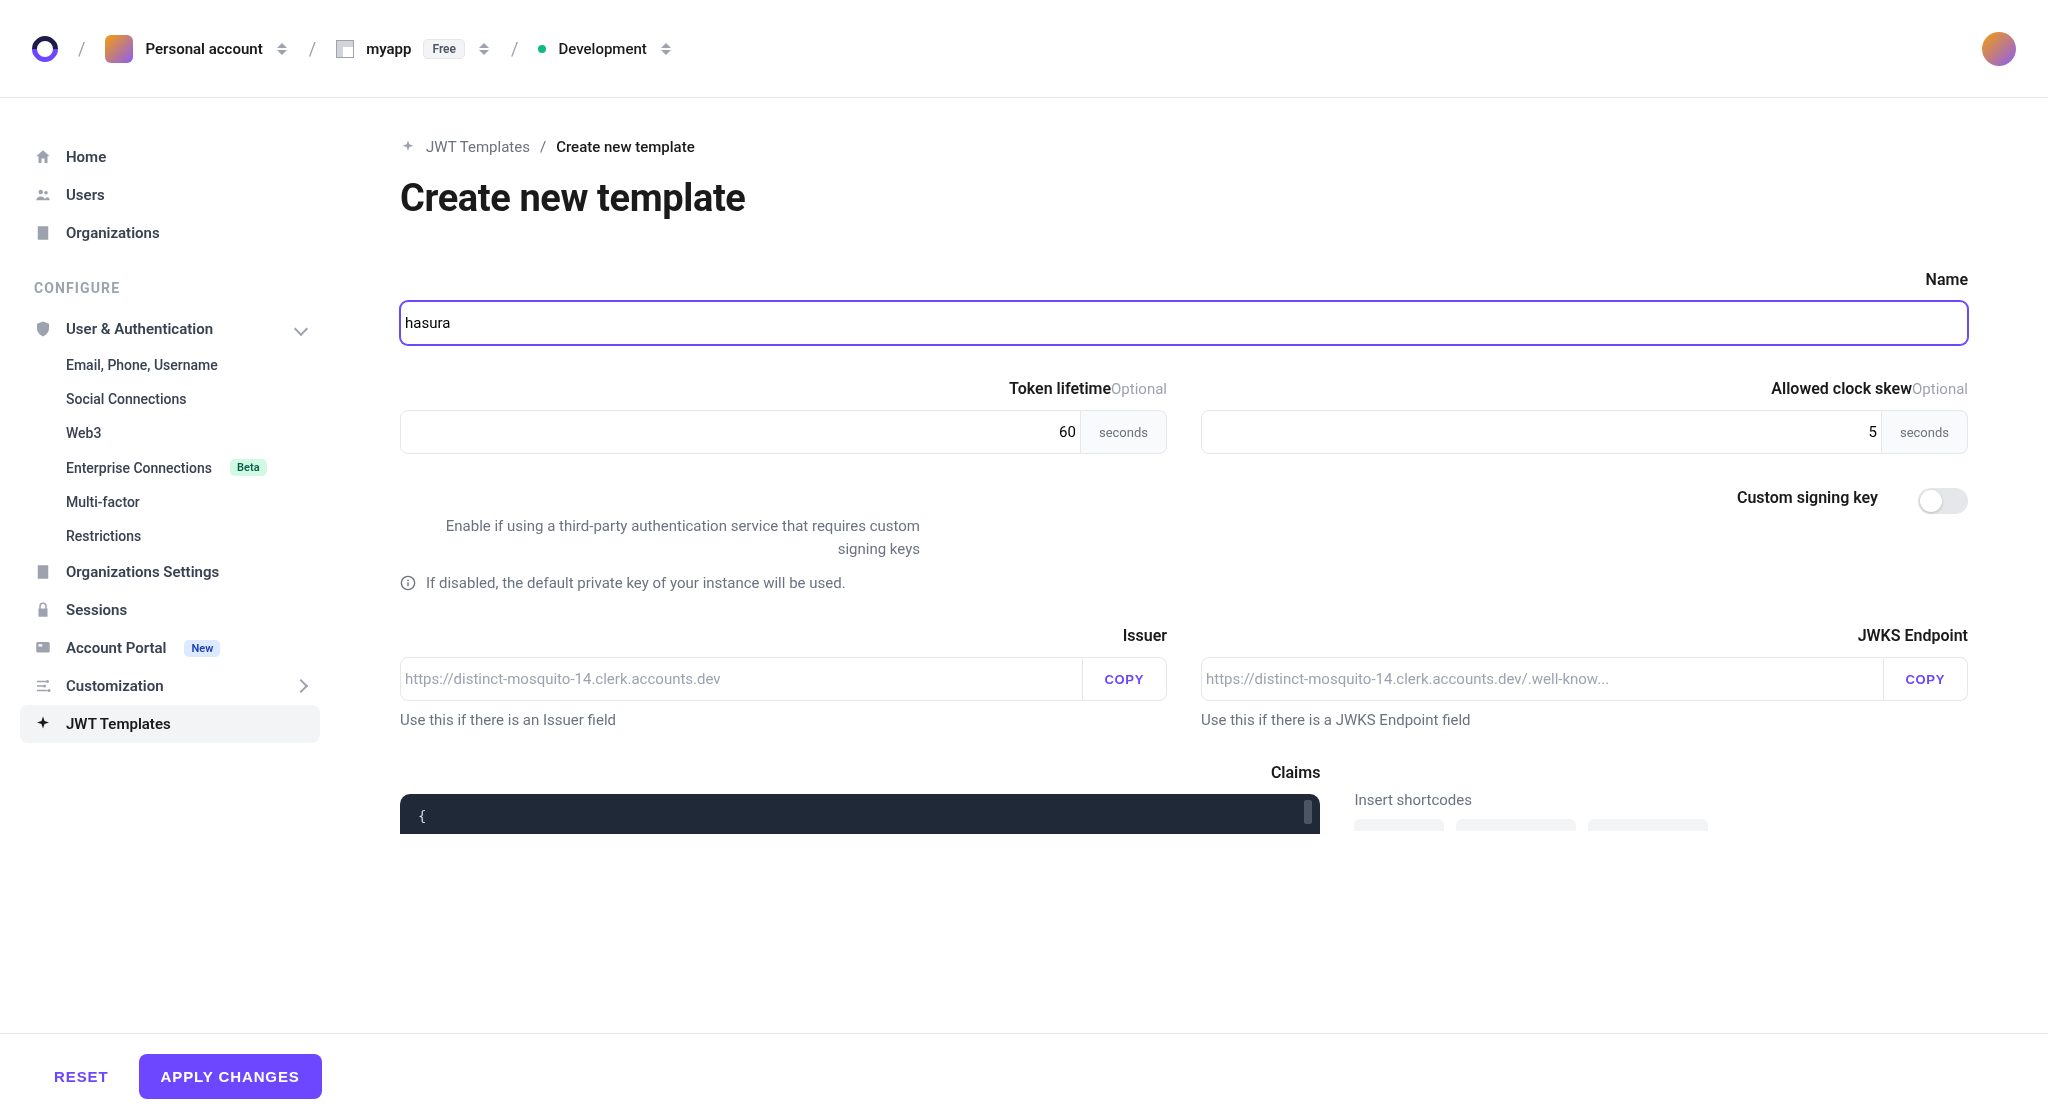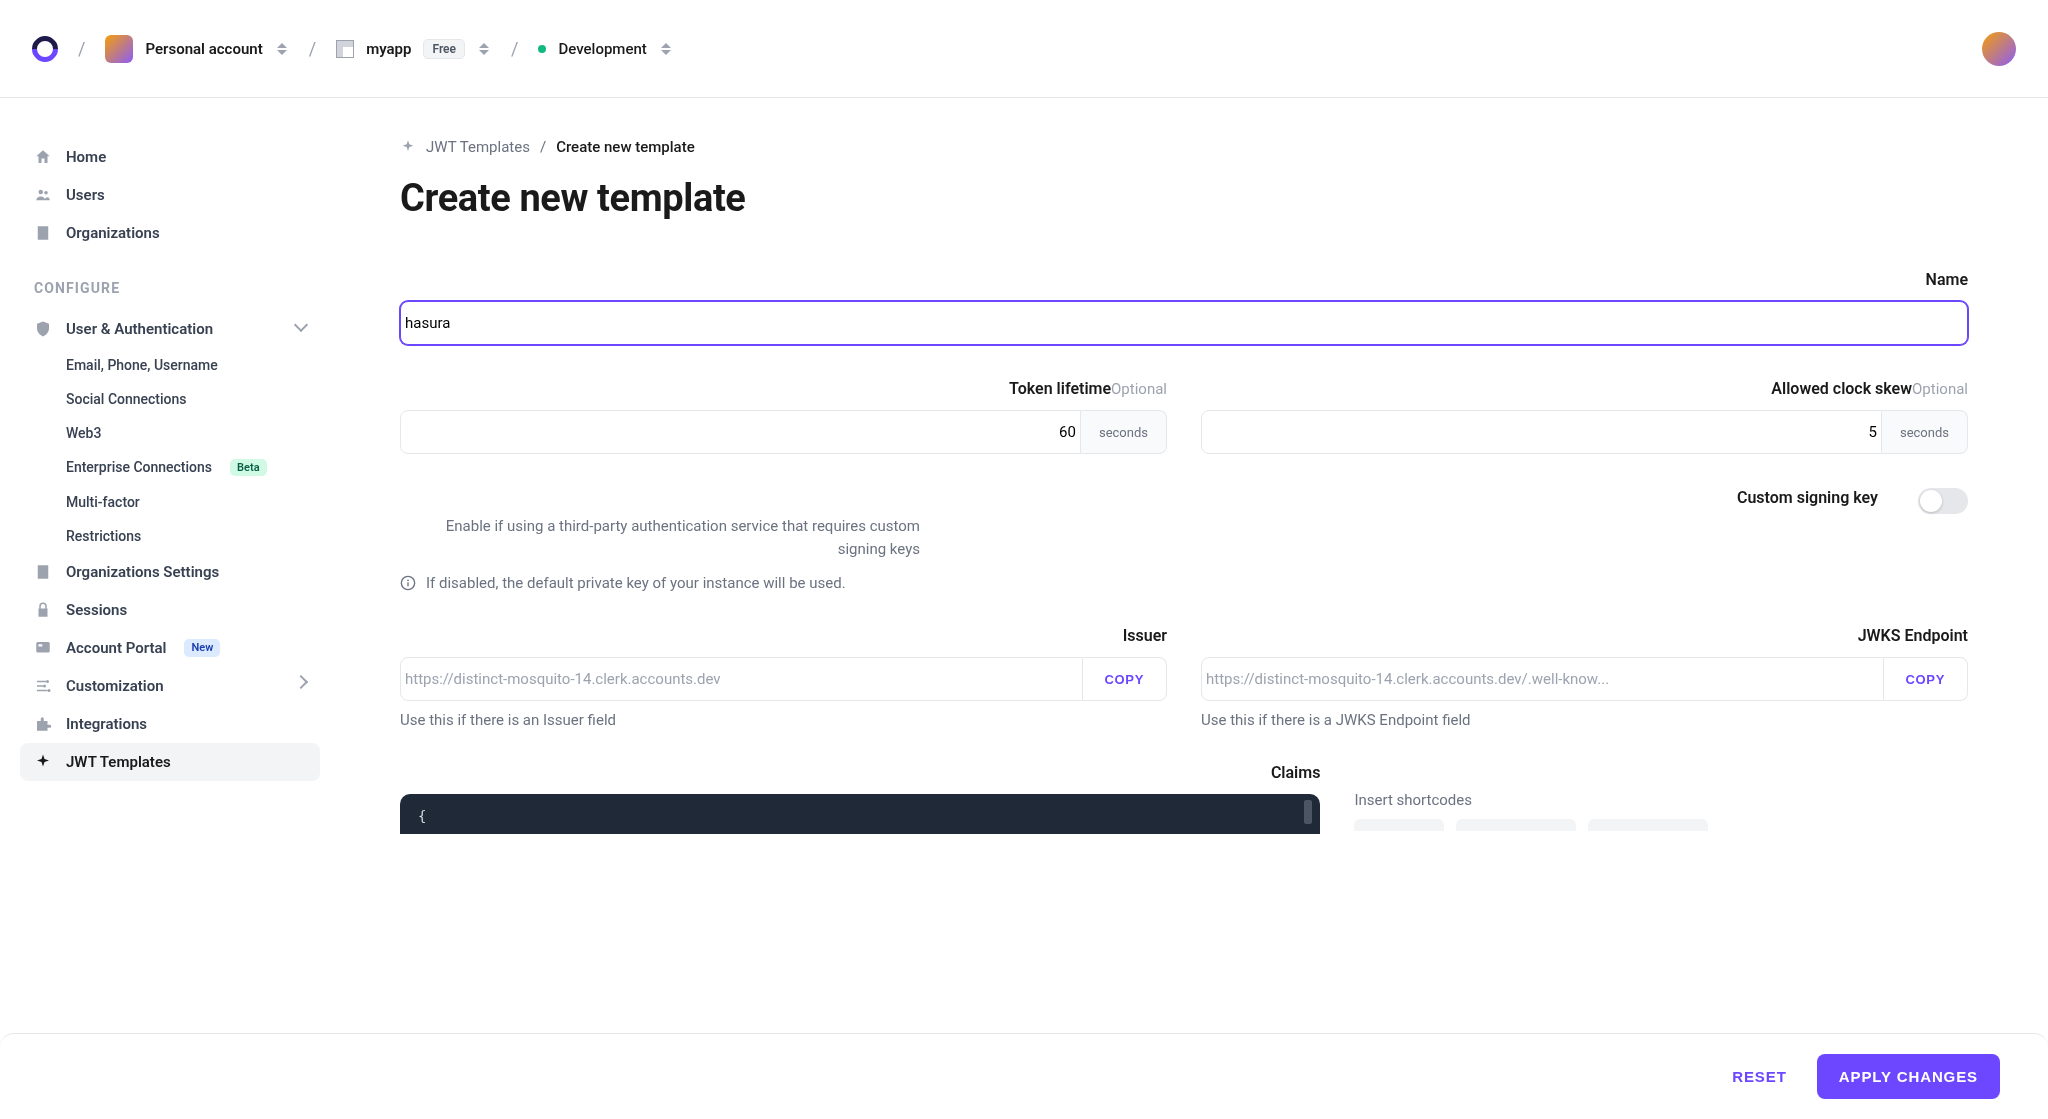--- a/index.html
+++ b/index.html
@@ -75,21 +75,21 @@
 .shell{display:flex;height:calc(100% - 98px);}
 .sidebar{
   width:340px;padding:40px 20px;overflow-y:auto;
 }
 .nav-group{margin-bottom:28px;}
 .nav-head{
   font-size:14px;font-weight:700;letter-spacing:.08em;color:var(--faint);
   padding:0 14px 14px;text-transform:uppercase;
 }
 .nav-item{
-  display:flex;gap:14px;padding:10px 14px;border-radius:8px;
+  display:flex;align-items:center;gap:14px;padding:10px 14px;border-radius:8px;
   font-size:15px;font-weight:600;color:#374151;cursor:pointer;
 }
 .nav-item .ico{width:18px;height:18px;flex:0 0 18px;color:var(--faint);}
 .nav-item.active{background:var(--active-bg);color:var(--ink);}
 .nav-item.active .ico{color:var(--ink);}
 .nav-sub{padding-left:46px;}
 .nav-sub .nav-item{font-weight:500;font-size:14px;padding:9px 0;}
 .nav-badge{
   font-size:11px;font-weight:600;padding:2px 7px;border-radius:5px;margin-left:4px;
 }
@@ -158,23 +158,22 @@
 .shortcodes{display:flex;gap:12px;margin-top:8px;}
 .shortcode-btn{
   width:90px;height:12px;background:#f3f4f6;border-radius:6px 6px 0 0;
 }
 
 
 .actionbar{
   position:absolute;bottom:0;left:0;right:0;height:86px;
   background:var(--bg);
   border-top:1px solid var(--border);
-  display:flex;align-items:center;justify-content:flex-end;gap:24px;
+  display:flex;align-items:center;gap:24px;
   padding:0 48px;
-  border-radius:14px;
 }
 .btn-reset{
   background:none;border:none;color:var(--brand);font-size:15px;font-weight:700;
   letter-spacing:.06em;cursor:pointer;
 }
 .btn-apply{
   background:var(--brand);color:#fff;border:none;border-radius:8px;
   padding:14px 22px;font-size:15px;font-weight:700;letter-spacing:.06em;cursor:pointer;
 }
 
@@ -303,28 +302,20 @@
             <svg viewBox="0 0 24 24" fill="currentColor">
               <path d="M4 6h12M4 12h8M4 18h14" stroke="currentColor" stroke-width="2"></path>
               <circle cx="18" cy="6" r="2"></circle>
               <circle cx="14" cy="12" r="2"></circle>
               <circle cx="20" cy="18" r="2"></circle>
             </svg>
           </span>
         <span>Customization</span>
         <span class="chev right"></span>
       </div>
-      <div class="nav-item">
-        <span class="ico">
-            <svg viewBox="0 0 24 24" fill="currentColor">
-              <path d="M4 8h5V5a2 2 0 114 0v3h5v5h3a2 2 0 110 4h-3v4H4z"></path>
-            </svg>
-          </span>
-        <span>Integrations</span>
-      </div>
       <div class="nav-item active">
         <span class="ico">
             <svg viewBox="0 0 24 24" fill="currentColor">
               <path d="M12 2l2 6 6 2-6 2-2 6-2-6-6-2 6-2z"></path>
             </svg>
           </span>
         <span>JWT Templates</span>
       </div>
     </div>
   </div>

